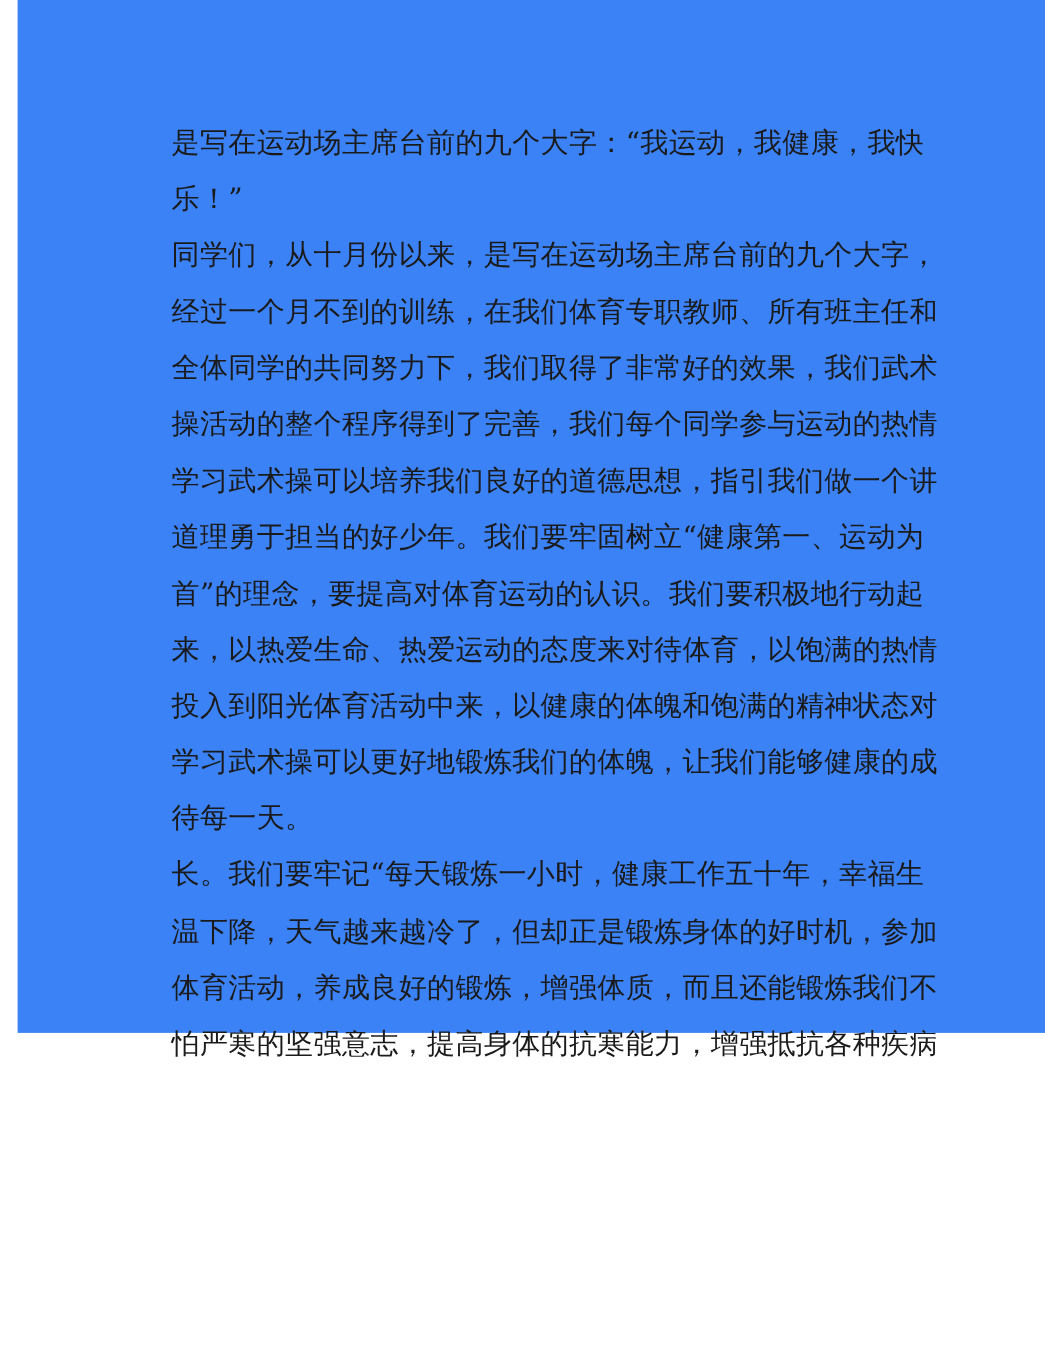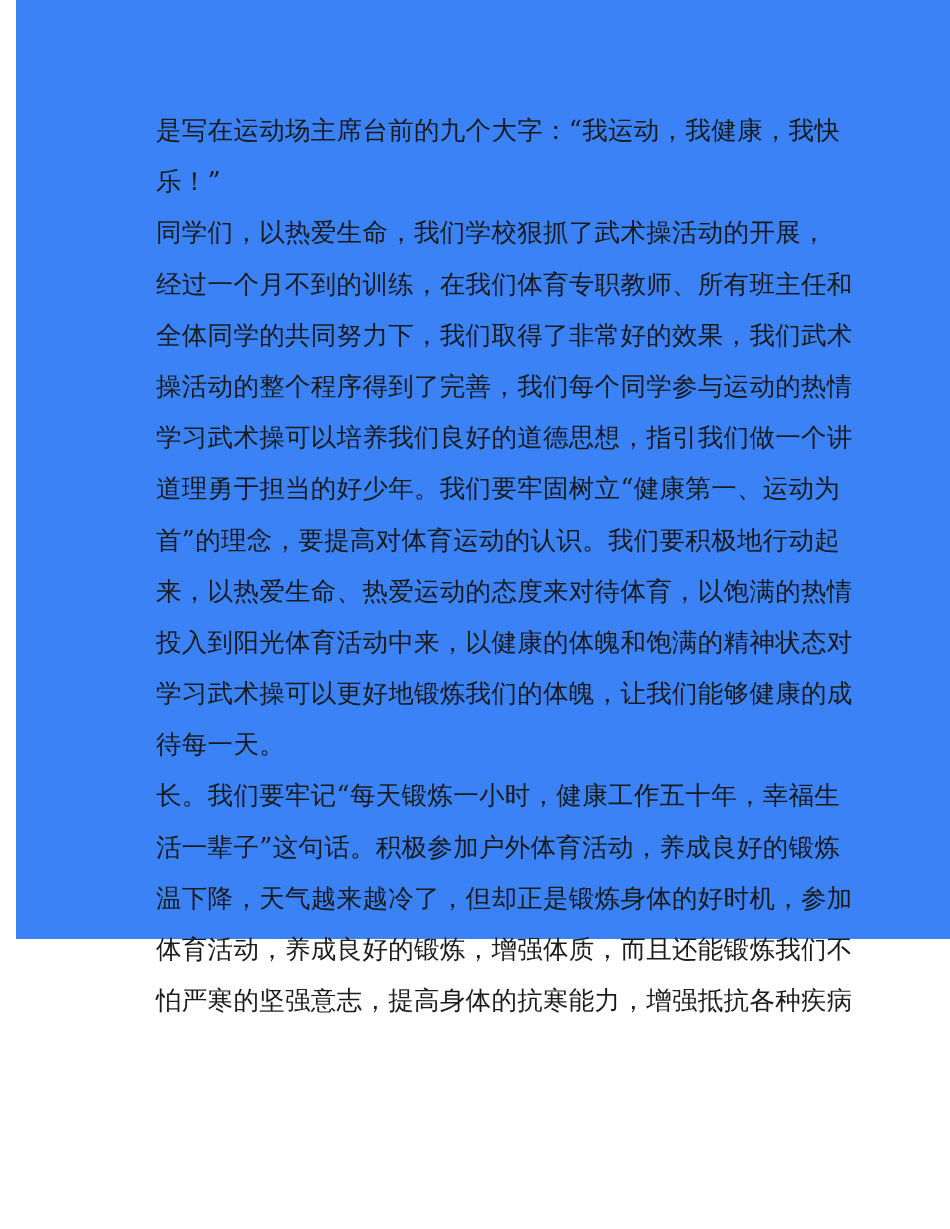--- a/index.html
+++ b/index.html
@@ -17,30 +17,29 @@
     letter-spacing:0.3px;
   }
 </style>
 </head>
 <body>
 
 <div class="page">
   <div class="content">
     <div class="line">是写在运动场主席台前的九个大字：“我运动，我健康，我快</div>
     <div class="line">乐！”</div>
-    <div class="line">同学们，以热爱生命，我们学校狠抓了武术操活动的开展，</div>
+    <div class="line">同学们，从十月份以来，是写在运动场主席台前的九个大字，</div>
     <div class="line">经过一个月不到的训练，在我们体育专职教师、所有班主任和</div>
     <div class="line">全体同学的共同努力下，我们取得了非常好的效果，我们武术</div>
     <div class="line">操活动的整个程序得到了完善，我们每个同学参与运动的热情</div>
     <div class="line">学习武术操可以培养我们良好的道德思想，指引我们做一个讲</div>
     <div class="line">道理勇于担当的好少年。我们要牢固树立“健康第一、运动为</div>
     <div class="line">首”的理念，要提高对体育运动的认识。我们要积极地行动起</div>
     <div class="line">来，以热爱生命、热爱运动的态度来对待体育，以饱满的热情</div>
     <div class="line">投入到阳光体育活动中来，以健康的体魄和饱满的精神状态对</div>
     <div class="line">学习武术操可以更好地锻炼我们的体魄，让我们能够健康的成</div>
     <div class="line">待每一天。</div>
     <div class="line">长。我们要牢记“每天锻炼一小时，健康工作五十年，幸福生</div>
-    <div class="line">活一辈子”这句话。积极参加户外体育活动，养成良好的锻炼</div>
     <div class="line">温下降，天气越来越冷了，但却正是锻炼身体的好时机，参加</div>
     <div class="line">体育活动，养成良好的锻炼，增强体质，而且还能锻炼我们不</div>
     <div class="line">怕严寒的坚强意志，提高身体的抗寒能力，增强抵抗各种疾病</div>
   </div>
 </div>
 
 </body></html>

